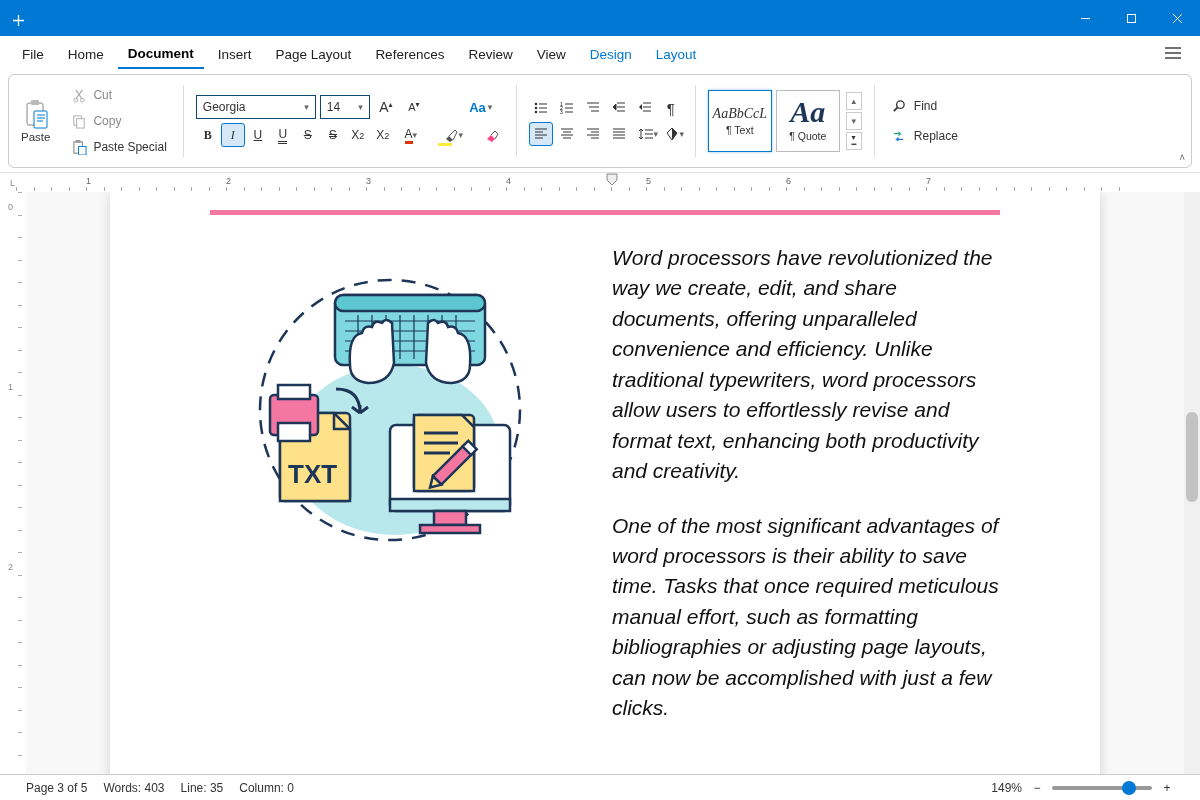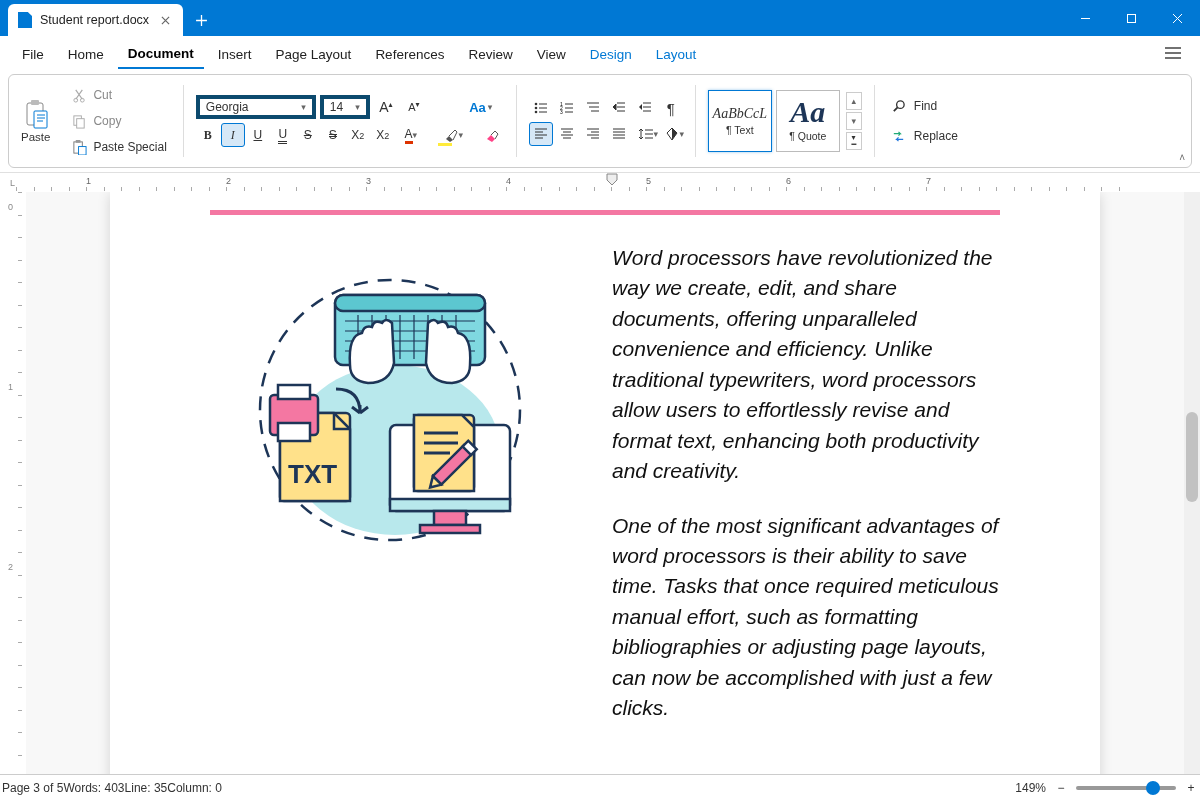--- a/index.html
+++ b/index.html
@@ -21,21 +21,21 @@
 .hamb svg{width:18px;height:14px;stroke:#444;stroke-width:1.3;}
 .ribbon { height:94px; border:1px solid #ccc; border-radius:6px; margin:0 8px; display:flex; align-items:stretch; padding:4px 6px; gap:6px; font-size:12px; color:#333; position:relative;}
 .rgroup { display:flex; flex-direction:column; justify-content:center; gap:4px; padding:0 6px; }
 .rsep { width:1px; background:#ddd; margin:6px 0; }
 .paste-col { align-items:center; gap:2px; }
 .paste-ic { width:26px; height:30px; }
 .clip-row { display:flex; align-items:center; gap:6px; height:24px; color:#888; padding:0 4px;}
 .clip-row.en{color:#333;}
 .clip-row svg{width:15px;height:15px;}
 .font-row1 { display:flex; gap:4px; align-items:center; }
-.sel { height:24px; border:4px solid #0c4a6e; background:#fff; display:flex; align-items:center; padding:0 6px; font-size:12px; gap:6px; }
+.sel { height:24px; border:1px solid #0c4a6e; background:#fff; display:flex; align-items:center; padding:0 6px; font-size:12px; gap:6px; }
 .sel.font{width:120px;}
 .sel.size{width:50px;}
 .caret{font-size:9px;color:#666;}
 .tbtn { width:24px; height:24px; display:flex; align-items:center; justify-content:center; border-radius:3px; position:relative;}
 .tbtn.active{background:#d6e8f7;border:1px solid #0078d4;}
 .tbtn svg{width:16px;height:16px;}
 .font-row2{display:flex;gap:1px;align-items:center;}
 .Aa{color:#0078d4;font-weight:600;font-size:13px;}
 .para-grid{display:grid;grid-template-columns:repeat(6,24px);grid-template-rows:24px 24px;gap:2px;}
 .style-box{border:1px solid #bbb;padding:4px 6px;display:flex;flex-direction:column;align-items:center;justify-content:center;width:64px;height:62px;gap:2px;font-size:10.5px;}
@@ -61,42 +61,33 @@
 .page{width:990px;background:#fff;box-shadow:0 2px 12px rgba(0,0,0,.15);margin-top:0;padding:18px 100px 40px;min-height:700px;}
 .pinkbar{height:5px;background:#f477a2;width:100%;margin-bottom:28px;}
 .doc-cols{display:flex;gap:42px;}
 .doc-left{width:360px;}
 .doc-title{font-family:Georgia,serif;font-style:italic;font-weight:700;color:#1d3557;font-size:47px;line-height:1.28;}
 .illus{margin-top:22px;display:flex;justify-content:center;}
 .doc-right{flex:1;font-family:Georgia,serif;font-style:italic;font-size:21px;line-height:1.45;color:#111;}
 .doc-right p{margin-bottom:24px;}
 .scrollbar-v{width:16px;background:#f0f0f0;position:relative;}
 .scrollbar-v .thumb{position:absolute;left:2px;width:12px;background:#c2c2c2;border-radius:6px;top:220px;height:90px;}
-.status{height:26px;border-top:1px solid #ccc;display:flex;align-items:center;padding:0 2px;font-size:12px;color:#333;}
+.status{height:26px;border-top:1px solid #ccc;display:flex;align-items:center;padding:0 26px;font-size:12px;color:#333;gap:16px;}
 .status .sp{flex:1;}
 .zoom-ctrl{display:flex;align-items:center;gap:8px;}
 .zslider{width:100px;height:4px;background:#999;border-radius:2px;position:relative;}
 .zslider .kn{width:14px;height:14px;background:#0078d4;border-radius:50%;position:absolute;top:-5px;left:70px;}
 .pm{width:14px;text-align:center;}
 .sub{font-size:9px;transform:translateY(3px);}
 .sup{font-size:9px;transform:translateY(-3px);}
 </style>
 </head>
 <body>
 
 <div class="titlebar">
-  <div class="tab">
-    <span class="doc-ic"></span>
-    <span>Student report.docx</span>
-    <span class="x">
-        <svg viewBox="0 0 10 10">
-          <path d="M1 1 L9 9 M9 1 L1 9" stroke="#666" stroke-width="1.3"></path>
-        </svg>
-      </span>
-  </div>
   <div class="newtab">
       <svg width="13" height="13" viewBox="0 0 12 12">
         <path d="M6 1 V11 M1 6 H11" stroke="#fff" stroke-width="1.2"></path>
       </svg>
     </div>
   <div class="win-ctrl">
     <div>
         <svg viewBox="0 0 11 11">
           <path d="M1 5.5 H10"></path>
         </svg>

